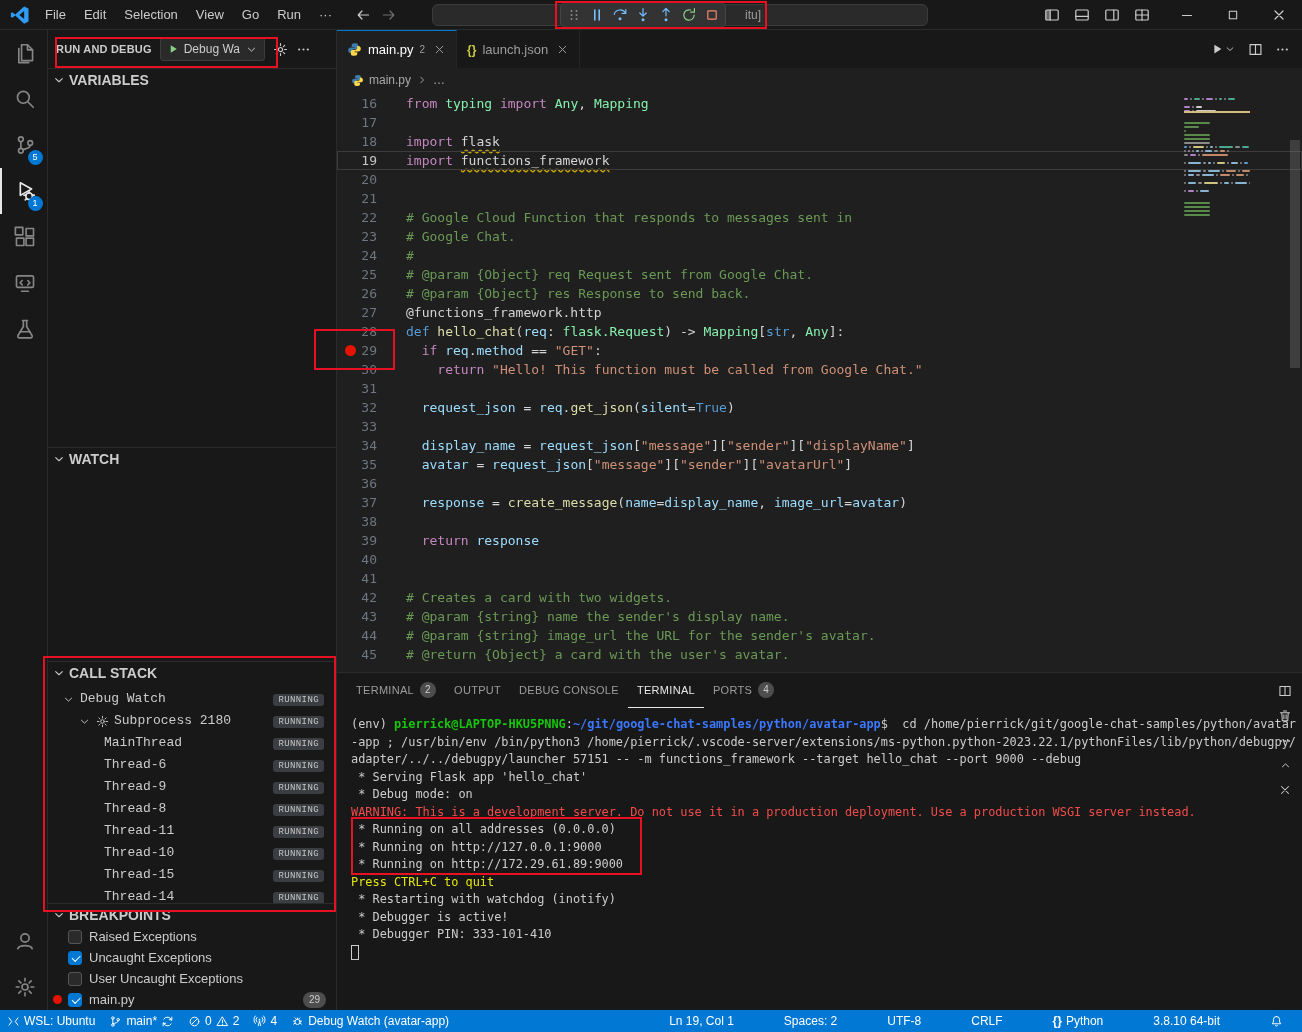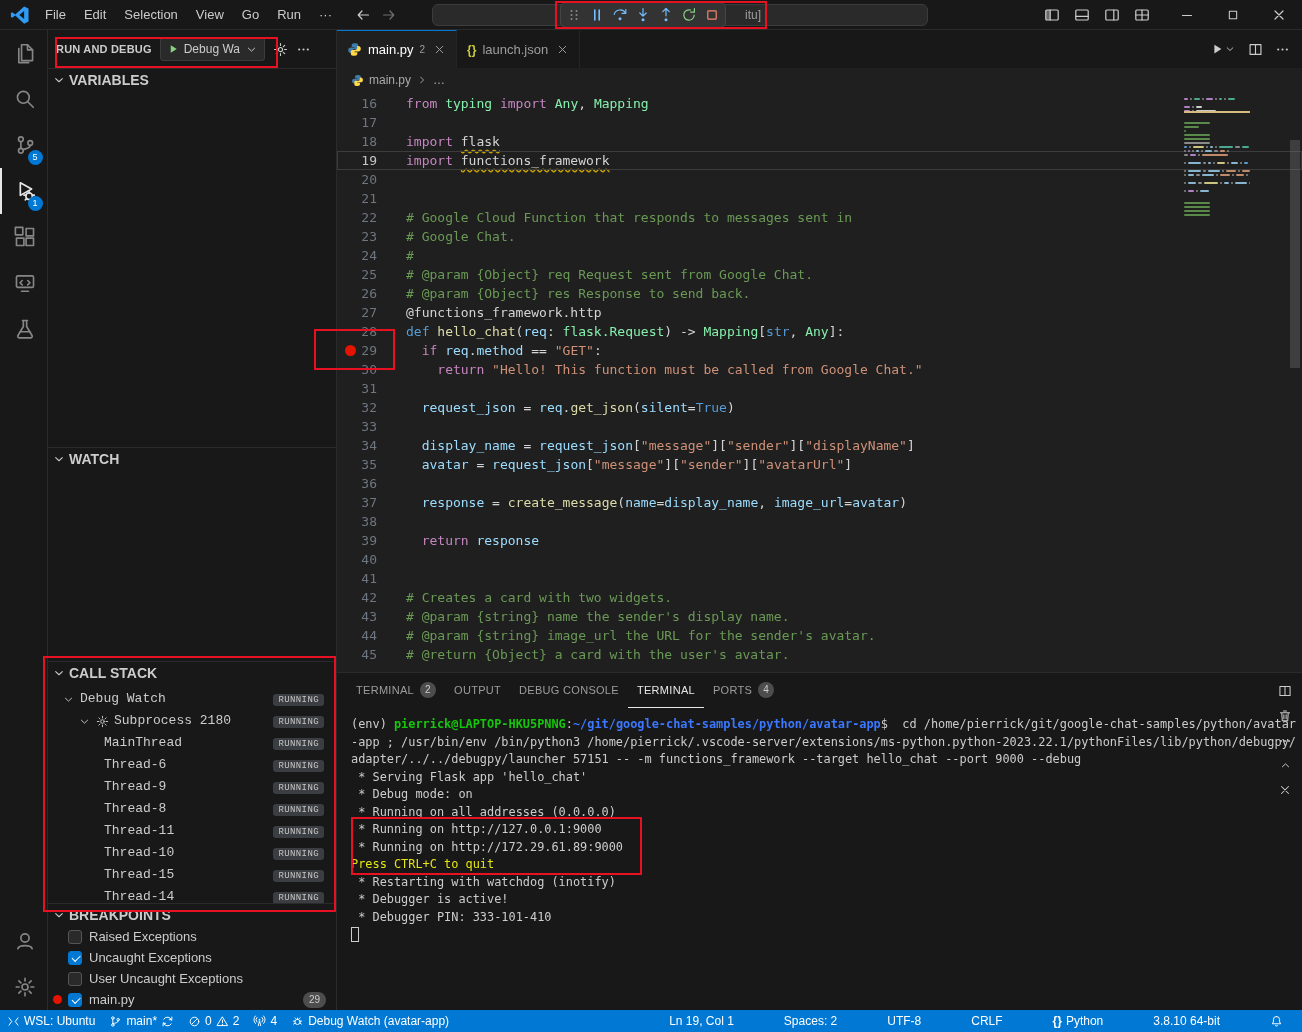--- a/index.html
+++ b/index.html
@@ -786,20 +786,21 @@
               </svg>
             </span>
         </div>
       </div>
       <div class="terminal" id="terminal">
           <div class="t-line"><span class="tm-p">(env) </span><span class="tm-g">pierrick@LAPTOP-HKU5PNNG</span><span class="tm-p">:</span><span class="tm-b">~/git/google-chat-samples/python/avatar-app</span><span class="tm-p">$  cd /home/pierrick/git/google-chat-samples/python/avatar</span></div>
           <div class="t-line"><span class="tm-p">-app ; /usr/bin/env /bin/python3 /home/pierrick/.vscode-server/extensions/ms-python.python-2023.22.1/pythonFiles/lib/python/debugpy/</span></div>
           <div class="t-line"><span class="tm-p">adapter/../../debugpy/launcher 57151 -- -m functions_framework --target hello_chat --port 9000 --debug</span></div>
           <div class="t-line"><span class="tm-p"> * Serving Flask app 'hello_chat'</span></div>
           <div class="t-line"><span class="tm-p"> * Debug mode: on</span></div>
+          <div class="t-line"><span class="tm-r">WARNING: This is a development server. Do not use it in a production deployment. Use a production WSGI server instead.</span></div>
           <div class="t-line"><span class="tm-p"> * Running on all addresses (0.0.0.0)</span></div>
           <div class="t-line"><span class="tm-p"> * Running on http://127.0.0.1:9000</span></div>
           <div class="t-line"><span class="tm-p"> * Running on http://172.29.61.89:9000</span></div>
           <div class="t-line"><span class="tm-y">Press CTRL+C to quit</span></div>
           <div class="t-line"><span class="tm-p"> * Restarting with watchdog (inotify)</span></div>
           <div class="t-line"><span class="tm-p"> * Debugger is active!</span></div>
           <div class="t-line"><span class="tm-p"> * Debugger PIN: 333-101-410</span></div>
           <div class="t-line"><span class="t-cursor"></span></div>
         </div>
     </div>

